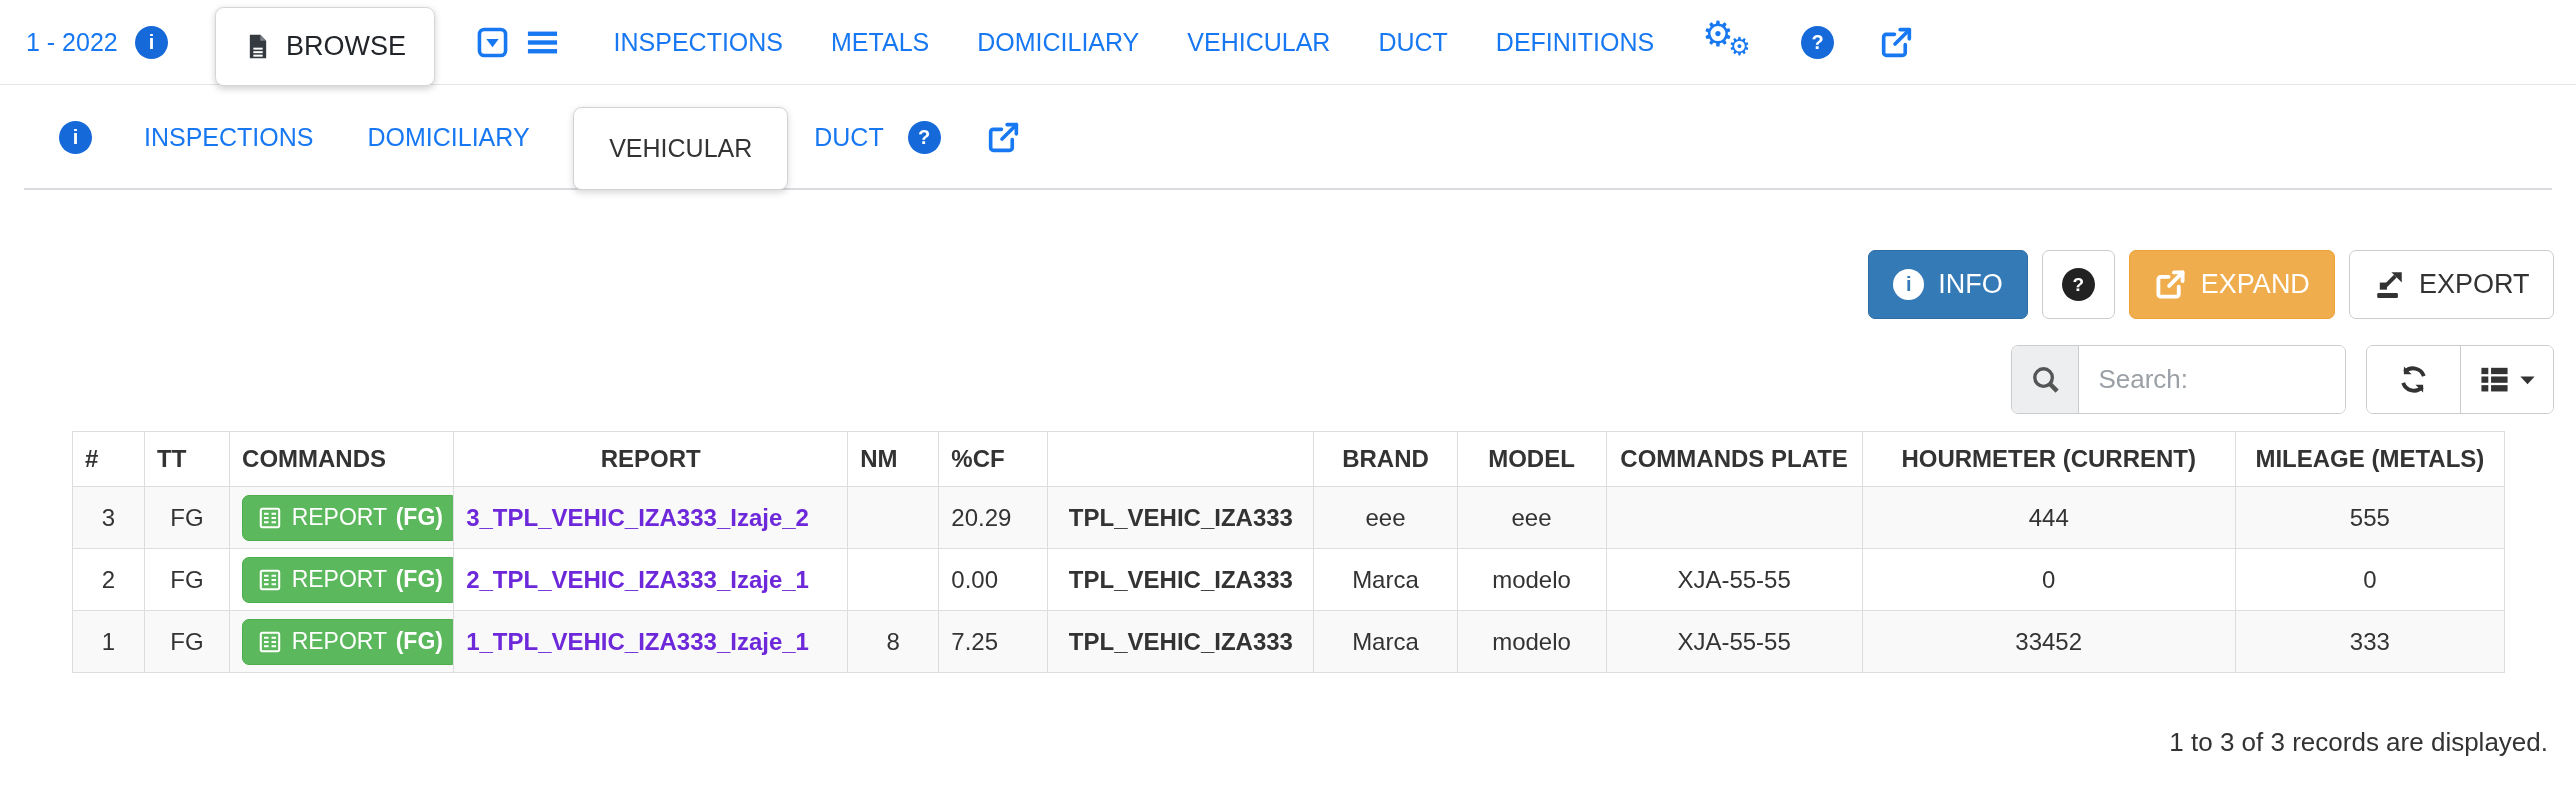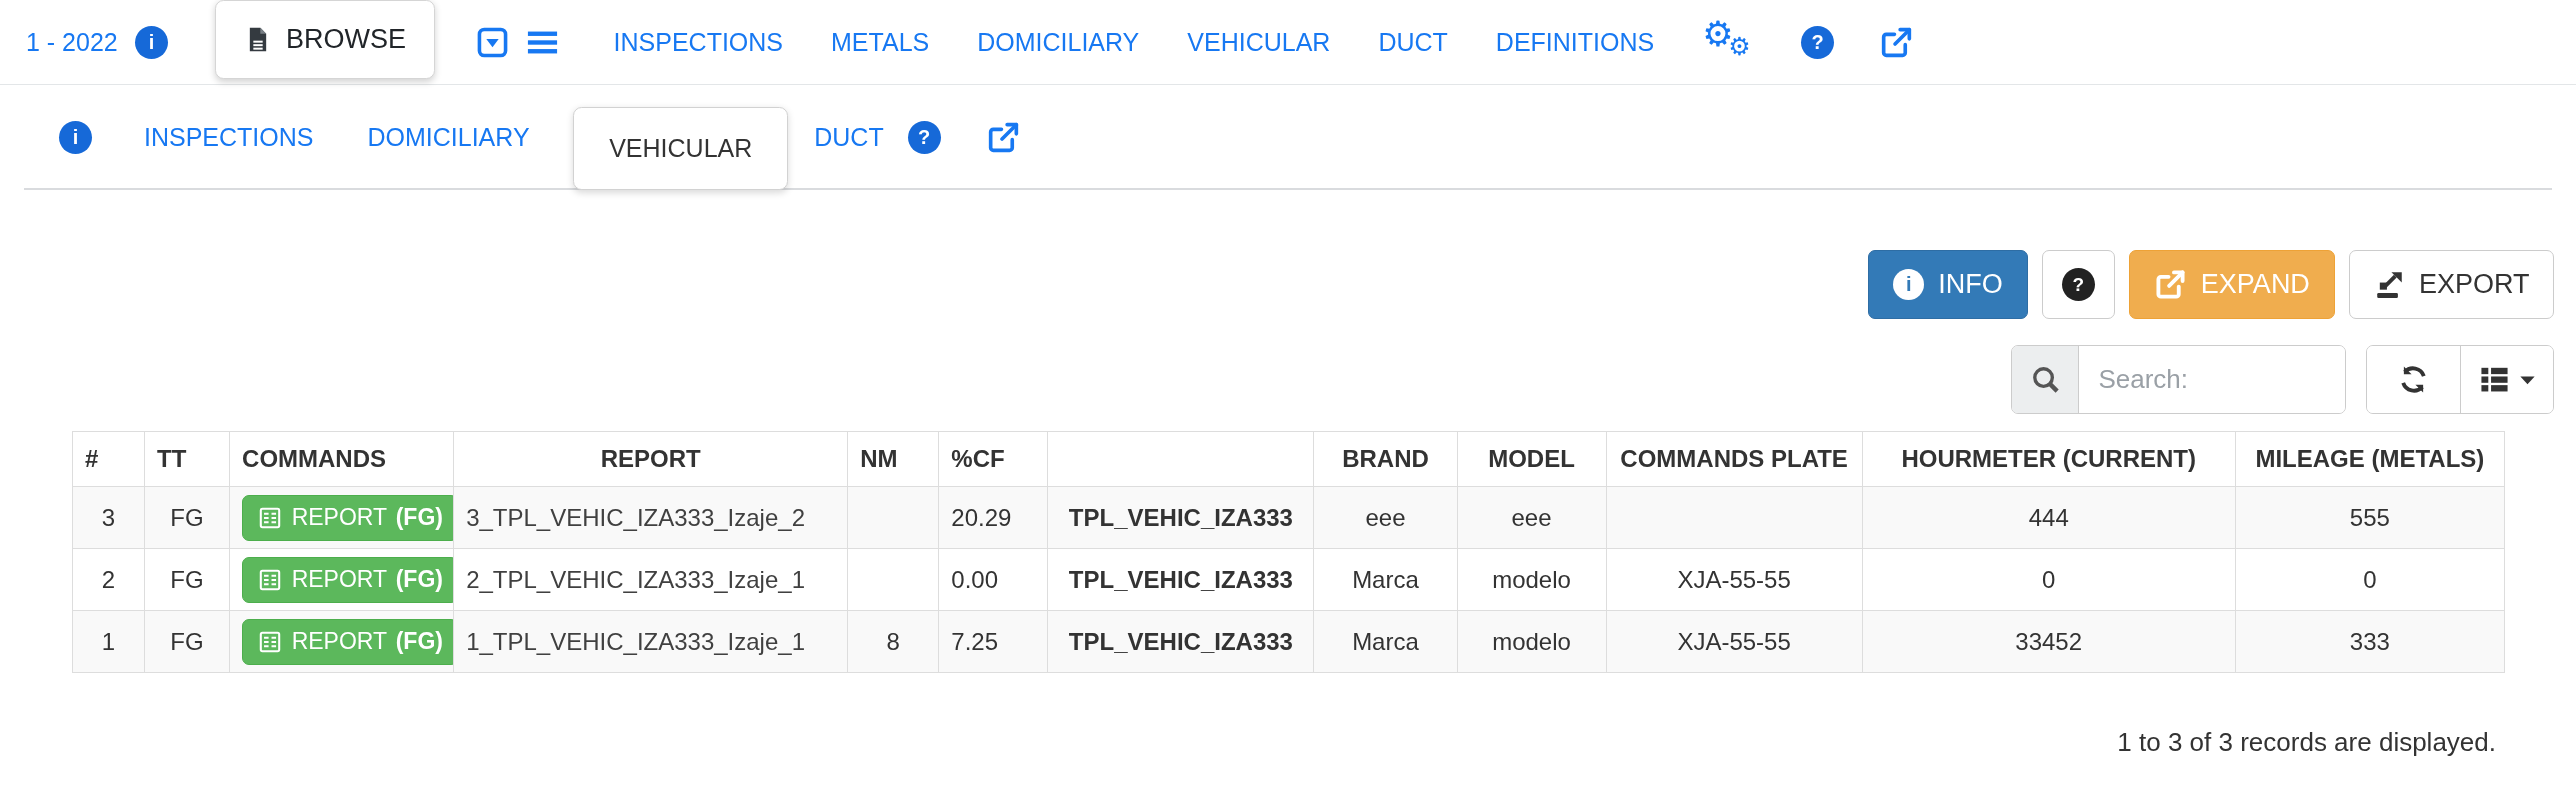--- a/index.html
+++ b/index.html
@@ -20,21 +20,21 @@
   }
   .ctx-label { color:#1778f2; font-size:25px; }
   .circle-icon {
     display:inline-flex; align-items:center; justify-content:center;
     width:33px; height:33px; border-radius:50%;
     background:#1669d8; color:#fff; font-weight:bold; font-size:20px;
     flex:0 0 auto;
   }
   .topnav .circle-icon { margin-left:17.3px; }
   .browse-card {
-    margin-left:47px; align-self:flex-start; 
+    margin-left:47px; align-self:flex-start; margin-top:7px;
     height:79px; display:flex; align-items:center; gap:14px;
     padding:0 28px; background:#fff;
     border:0.9px solid #d5d5d5; border-radius:8.6px;
     box-shadow:0 2.6px 7.8px rgba(0,0,0,.18);
     font-size:27px; color:#212529; position:relative; z-index:12;
     cursor:pointer;
   }
   .nav-mini-icons { display:flex; align-items:center; gap:15.5px; margin-left:41px; color:#1778f2; }
   .nav-links { display:flex; align-items:center; gap:48px; margin-left:54px; }
   .nav-link { color:#1778f2; font-size:25px; text-decoration:none; cursor:pointer; white-space:nowrap; }
@@ -129,25 +129,25 @@
   tbody tr:nth-child(even) { background:#fff; }
   .al-c { text-align:center; }
   .al-l { text-align:left; }
   .report-btn {
     background:#5cb85c; border:0.9px solid #4cae4c; color:#fff;
     border-radius:7px; font-size:23px; padding:8.6px 14px;
     display:inline-flex; align-items:center; gap:8.6px; cursor:pointer;
     font-family:"Liberation Sans", sans-serif; white-space:nowrap;
   }
   .report-btn b { font-weight:bold; }
-  .report-link { color:#404040; font-weight:normal; cursor:pointer; text-decoration:none;text-align:center; }
+  .report-link { color:#6d28d9; font-weight:bold; cursor:pointer; text-decoration:none;text-align:center; }
   .tpl-cell { font-weight:bold;text-align:center; }
 
   .table-footer {
-    text-align:right; padding-right:80px; margin-top:54px;
+    text-align:right; padding-right:28px; margin-top:54px;
     font-size:26px; color:#333;
   }
 
   svg { display:block; flex:0 0 auto; }
 </style>
 </head>
 <body>
 
 <div class="topnav">
   <span class="ctx-label">1 - 2022</span>

